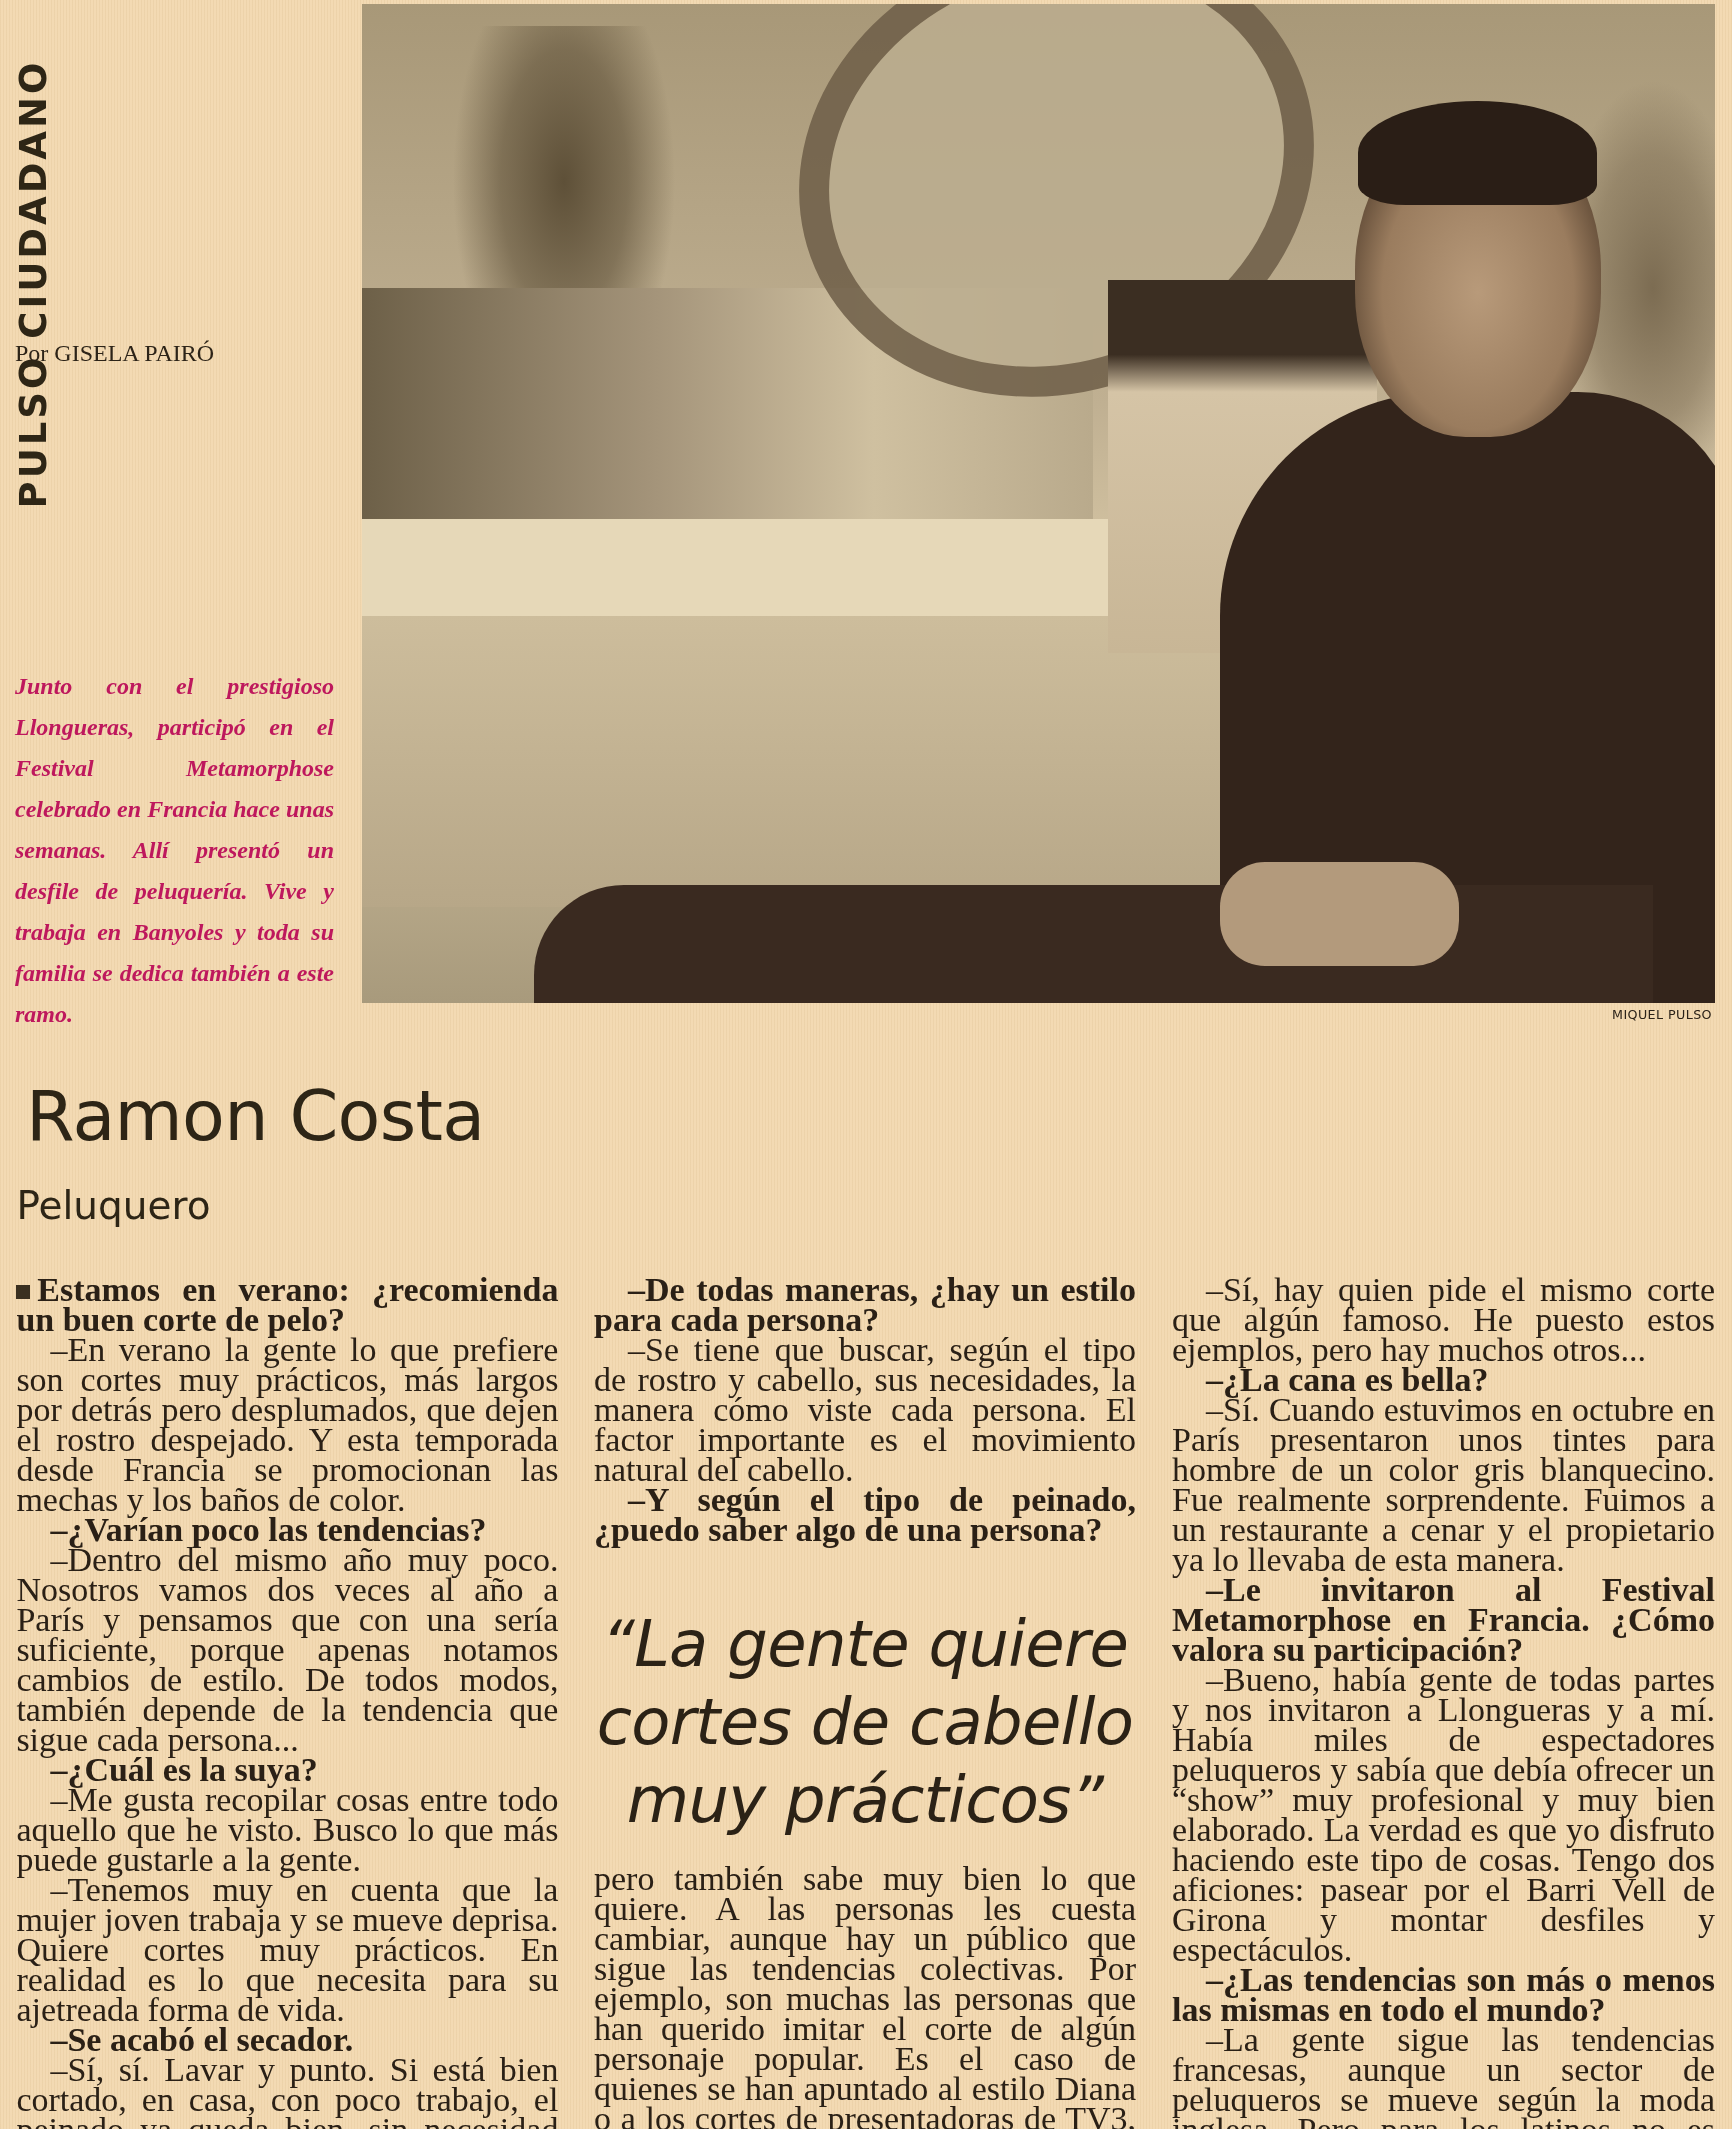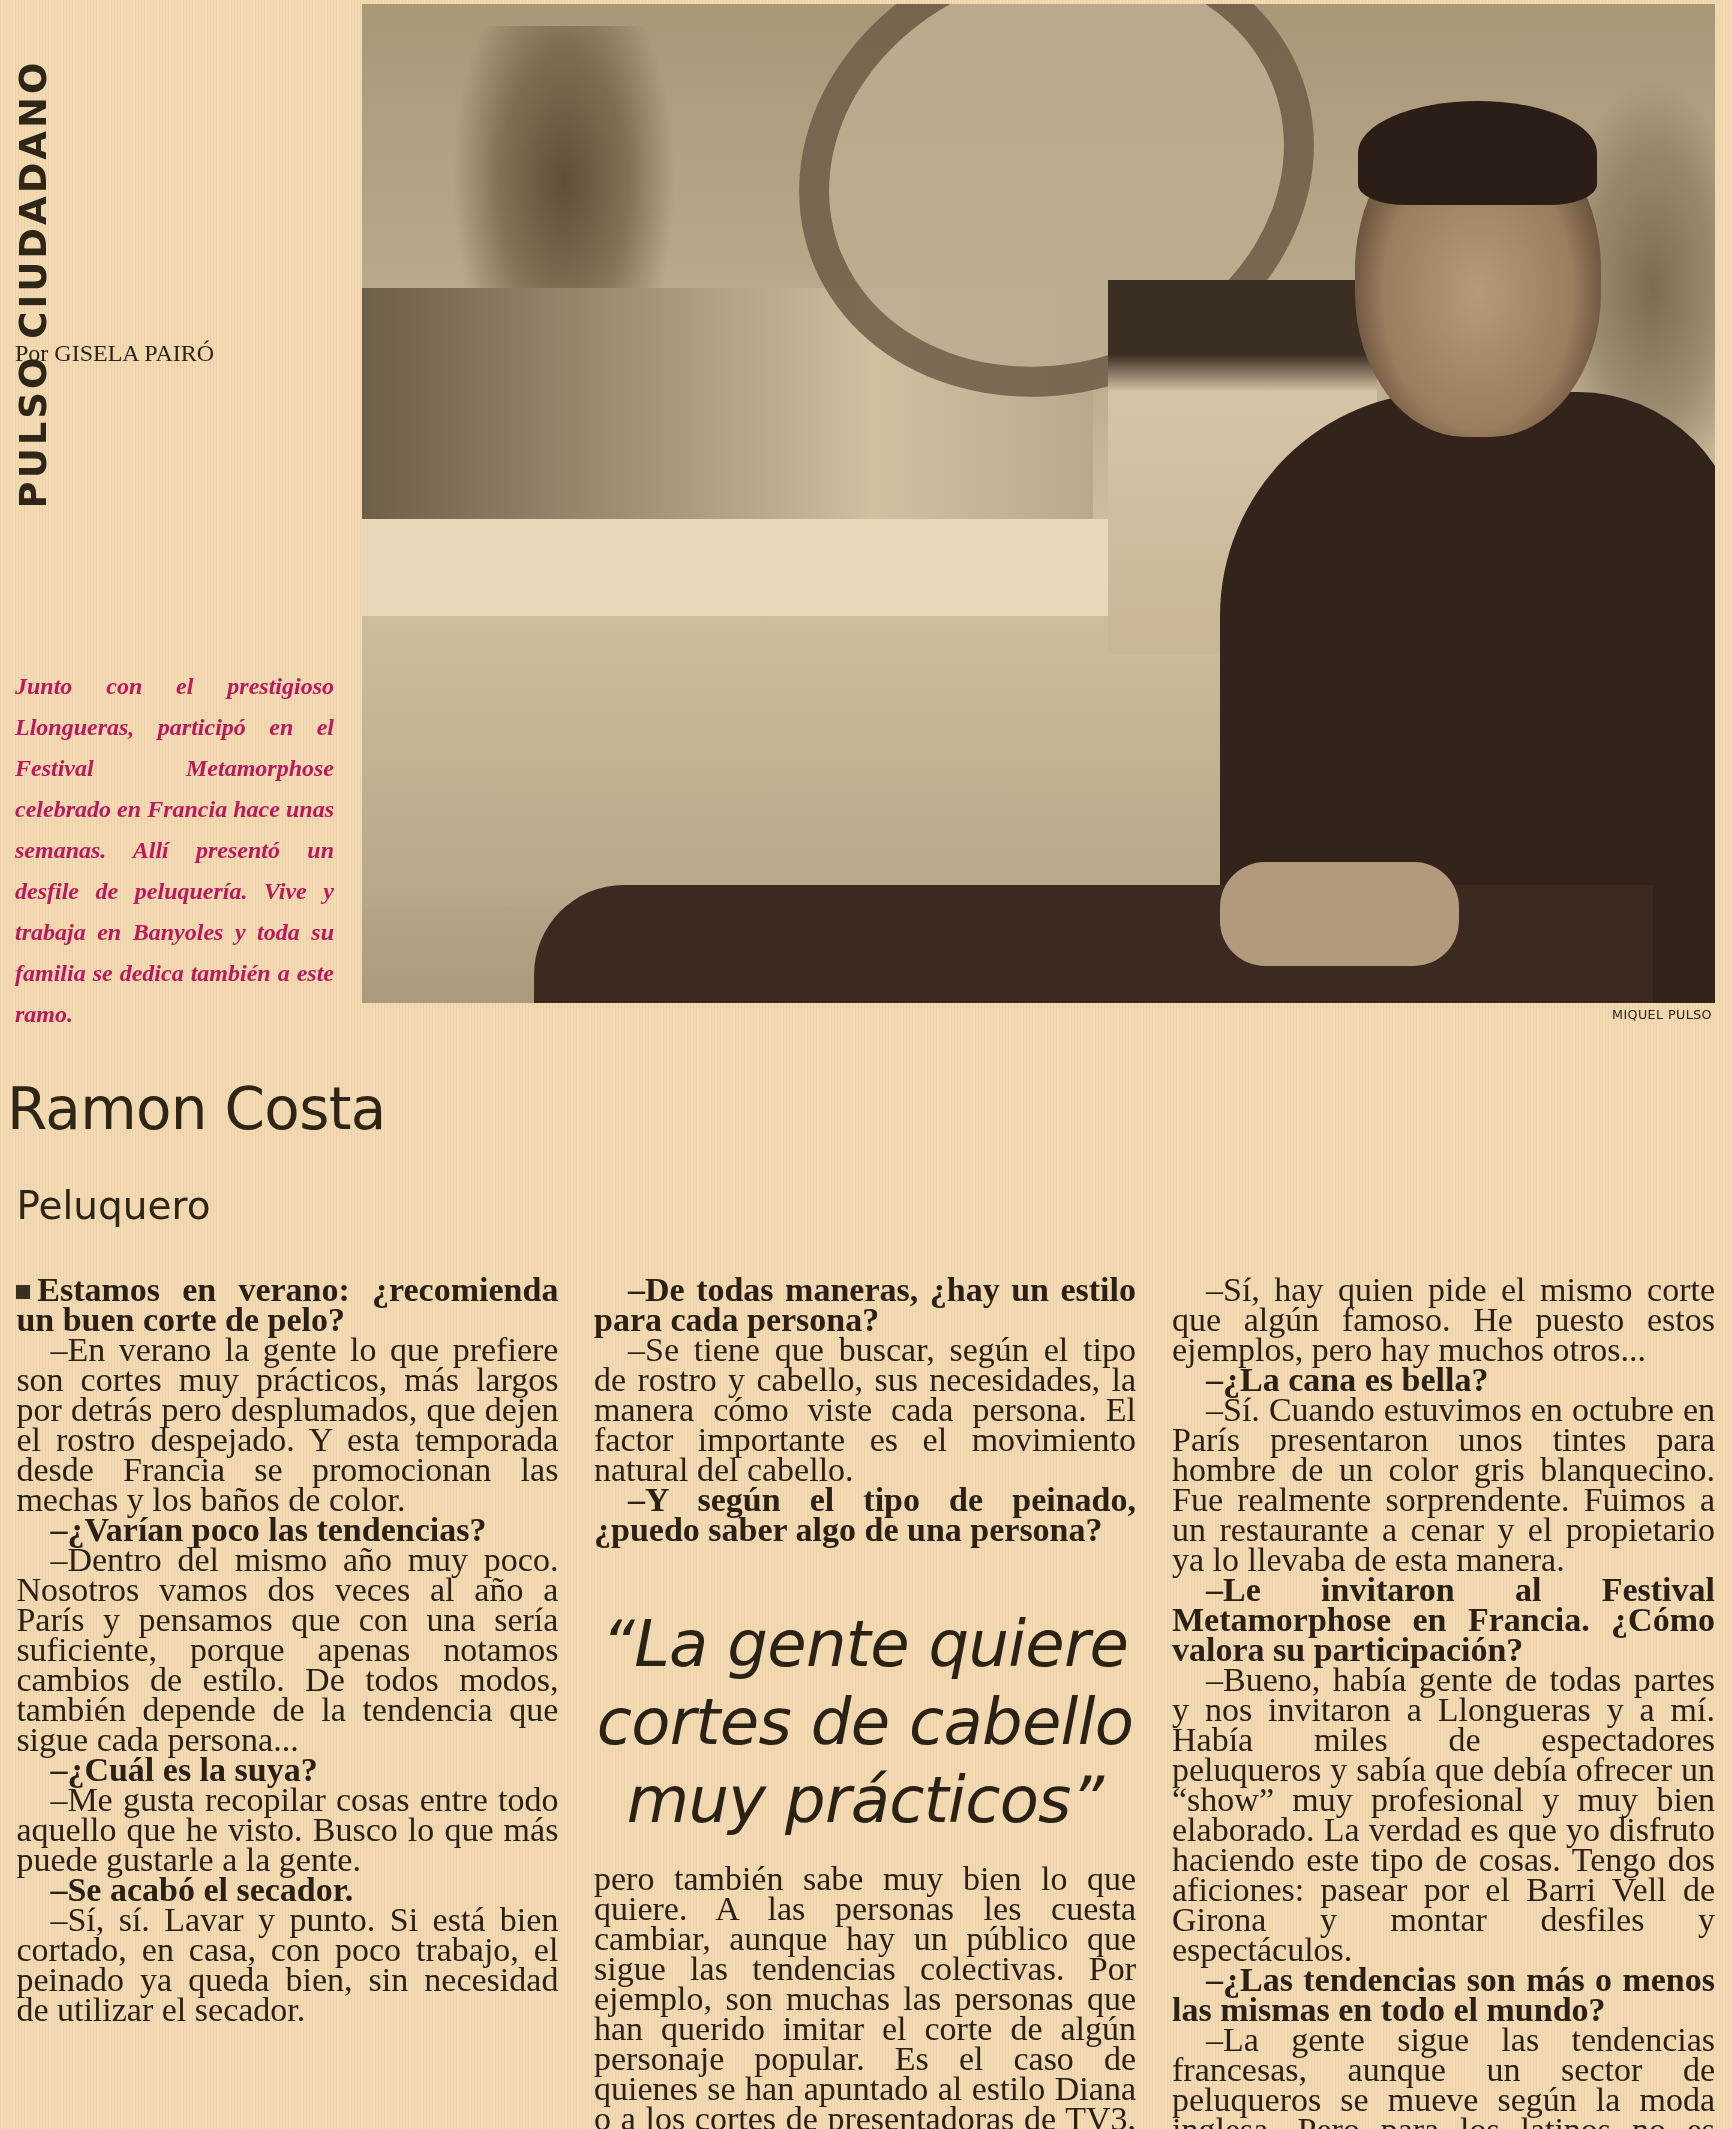--- a/index.html
+++ b/index.html
@@ -68,22 +68,22 @@
     background: #2a1e16; border-radius: 50% 50% 20% 20%; }
   .ph-hands { left: 858px; top: 858px; width: 239px; height: 104px;
     background: #b39a7c; border-radius: 45px; }
 
   .photo-credit {
     right: 20px; top: 1007px;
     font-family: "DejaVu Sans", sans-serif; font-size: 12.7px; letter-spacing: 0.4px; color: #2b2218;
   }
 
   .headline {
-    left: 7px; top: 1075px;
-    font-family: "DejaVu Sans", sans-serif; font-size: 58px; letter-spacing: -0.7px; color: #2d2516;
+    left: 26px; top: 1075px;
+    font-family: "DejaVu Sans", sans-serif; font-size: 70px; letter-spacing: -0.7px; color: #2d2516;
     font-weight: normal;
   }
   .subhead {
     left: 16.4px; top: 1183px;
     font-family: "DejaVu Sans", sans-serif; font-size: 39px; color: #2d2516;
   }
 
   
   .col {
     top: 1275px; width: 542px;
@@ -142,20 +142,21 @@
 <h1 class="abs headline" style="margin:0">Ramon Costa</h1>
 <div class="abs subhead">Peluquero</div>
 
 <div class="abs col col1">
   <p class="q first"><span class="bullet"></span><span>Estamos en verano: ¿recomienda un buen corte de pelo?</span></p>
   <p>–En verano la gente lo que prefiere son cortes muy prácticos, más largos por detrás pero desplumados, que dejen el rostro despejado. Y esta temporada desde Francia se promocionan las mechas y los baños de color.</p>
   <p class="q">–¿Varían poco las tendencias?</p>
   <p>–Dentro del mismo año muy poco. Nosotros vamos dos veces al año a París y pensamos que con una sería suficiente, porque apenas notamos cambios de estilo. De todos modos, también depende de la tendencia que sigue cada persona...</p>
   <p class="q">–¿Cuál es la suya?</p>
   <p>–Me gusta recopilar cosas entre todo aquello que he visto. Busco lo que más puede gustarle a la gente.</p>
+  <p>–Tenemos muy en cuenta que la mujer joven trabaja y se mueve deprisa. Quiere cortes muy prácticos. En realidad es lo que necesita para su ajetreada forma de vida.</p>
   <p class="q">–Se acabó el secador.</p>
   <p>–Sí, sí. Lavar y punto. Si está bien cortado, en casa, con poco trabajo, el peinado ya queda bien, sin necesidad de utilizar el secador.</p>
 </div>
 
 <div class="abs col col2">
   <p class="q">–De todas maneras, ¿hay un estilo para cada persona?</p>
   <p>–Se tiene que buscar, según el tipo de rostro y cabello, sus necesidades, la manera cómo viste cada persona. El factor importante es el movimiento natural del cabello.</p>
   <p class="q">–Y según el tipo de peinado, ¿puedo saber algo de una persona?</p>
 </div>
 

